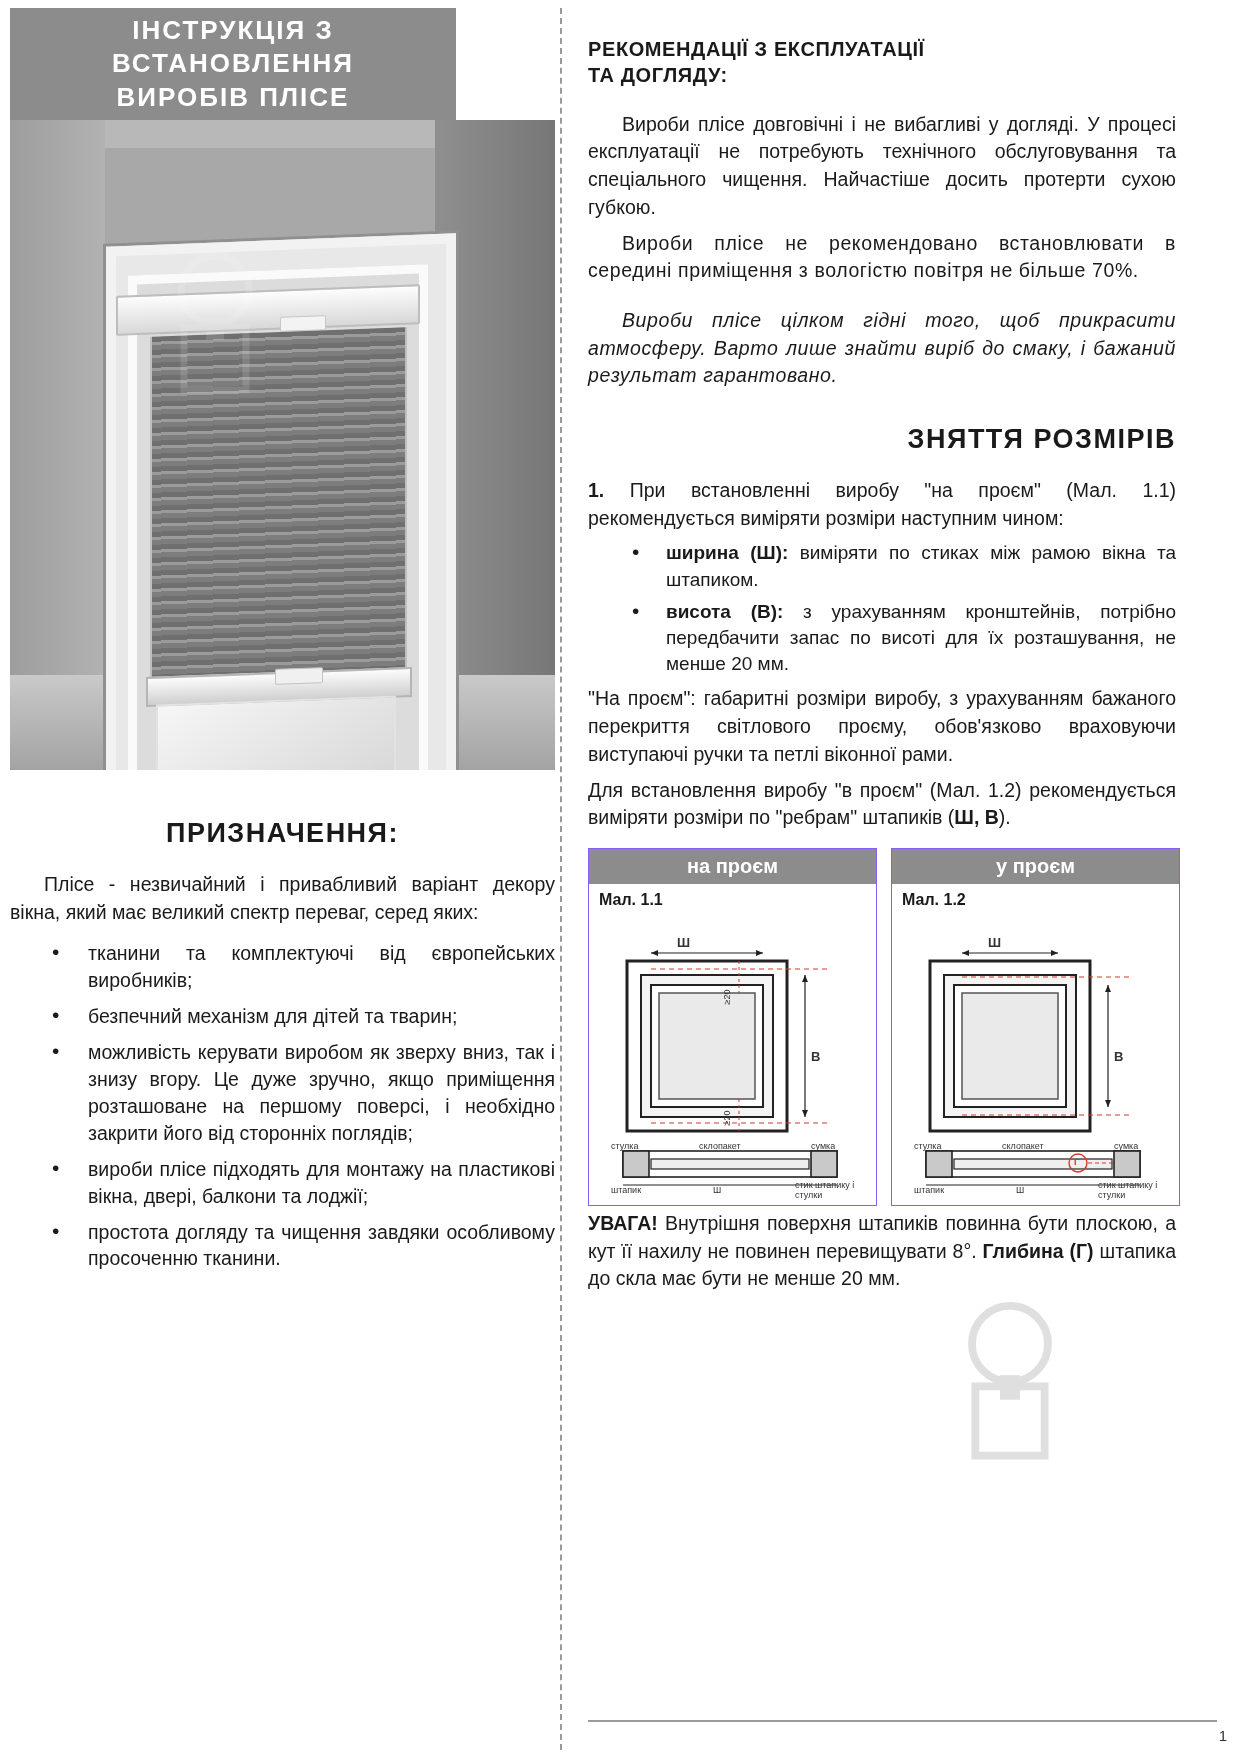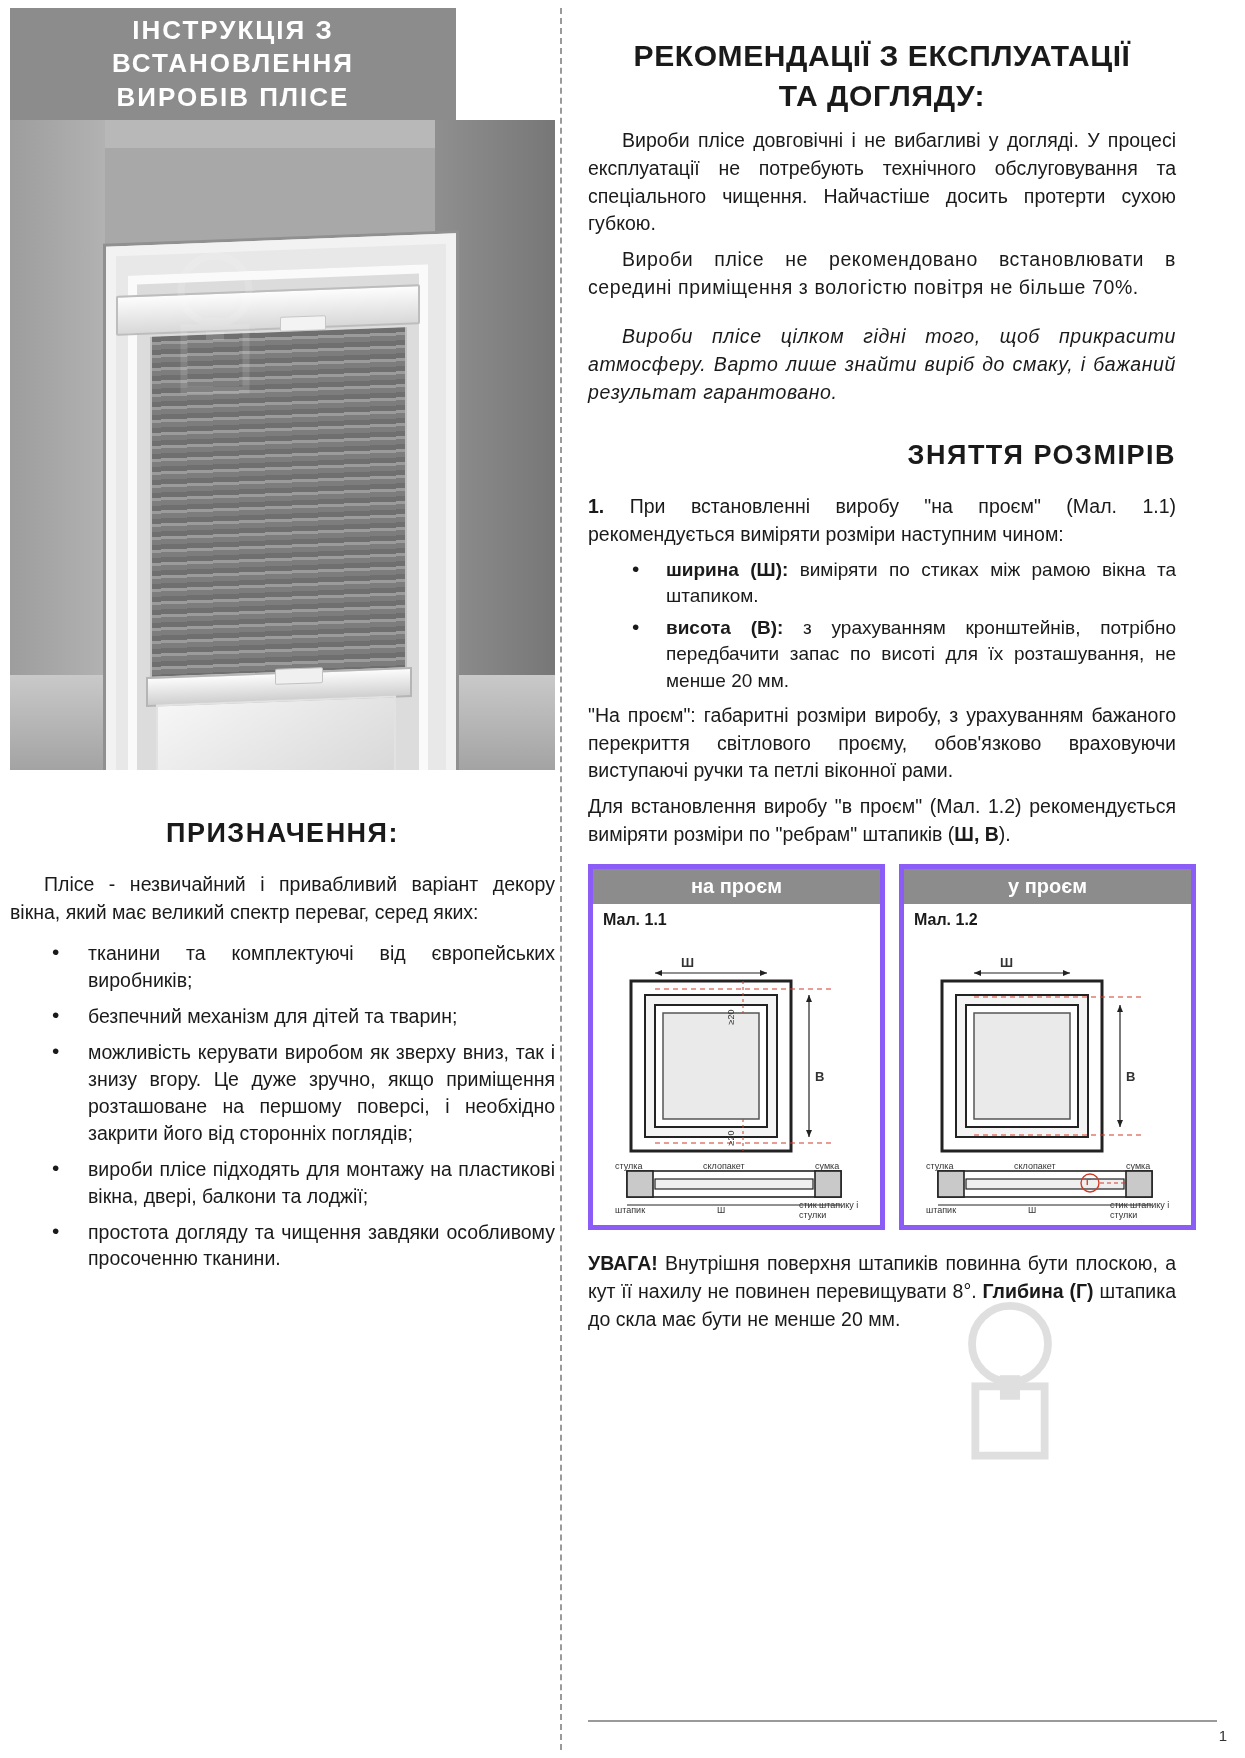--- a/index.html
+++ b/index.html
@@ -178,26 +178,26 @@
   }
 
   
   .right-col {
     position: absolute;
     left: 588px;
     top: 36px;
     width: 588px;
   }
   .rc-title {
-    text-align: center;
-    font-weight: bold;
-    font-size: 30px;
+    text-align: left;
+    font-weight: bold;
+    font-size: 20px;
     line-height: 1.32;
     letter-spacing: 0.6px;
-    margin-bottom: 12px;
+    margin-bottom: 22px;
   }
   .rc-sub {
     text-align: right;
     font-weight: bold;
     font-size: 27px;
     letter-spacing: 1.5px;
     margin: 34px 0 22px 0;
   }
   .rt {
     font-size: 19.5px;
@@ -231,21 +231,21 @@
   b { font-weight: bold; }
 
   
   .figures {
     display: flex;
     gap: 14px;
     margin-top: 16px;
   }
   .fig-box {
     width: 287px;
-    border: 5px solid #8b5cf6;
+    border: 1px solid #8b5cf6;
     background: #fff;
   }
   .fig-head {
     background: #8c8c8c;
     color: #fff;
     text-align: center;
     font-weight: bold;
     font-size: 20px;
     padding: 6px 0;
   }
@@ -258,21 +258,21 @@
     position: relative;
     height: 296px;
   }
   .fig-note {
     position: absolute;
     font-size: 9px;
     color: #333;
   }
 
   .warn {
-    margin-top: 20px;
+    margin-top: 4px;
     font-size: 19.5px;
     line-height: 1.42;
     text-align: justify;
   }
   .pagenum {
     position: absolute;
     right: 18px;
     bottom: 14px;
     font-size: 15px;
     color: #333;

